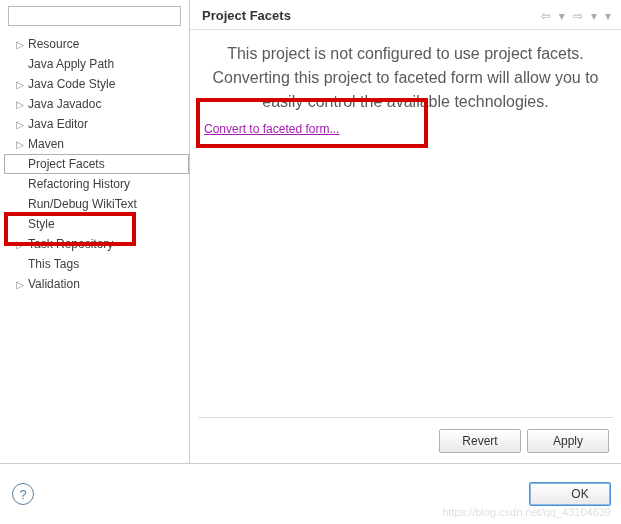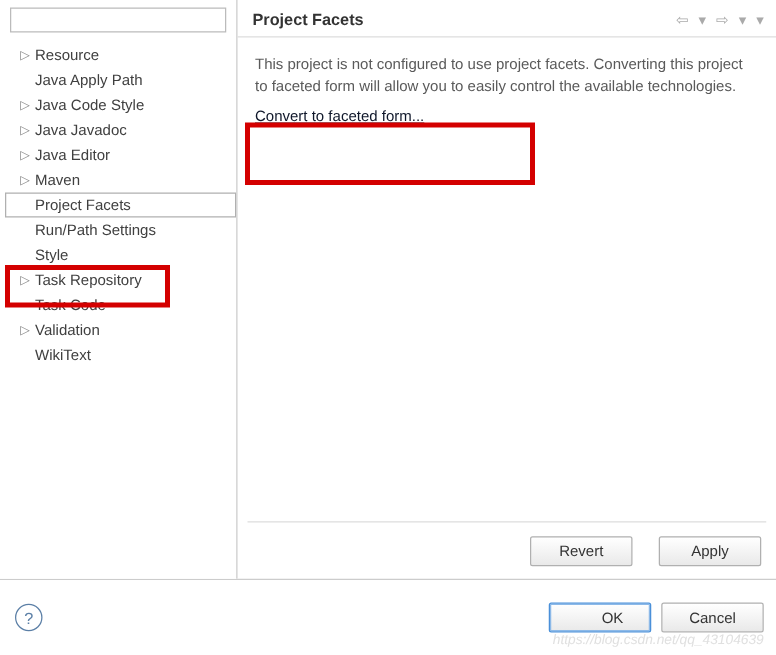--- a/index.html
+++ b/index.html
@@ -97,26 +97,26 @@
     color: #aaa;
     font-size: 12px;
   }
   .nav-icons span { cursor: pointer; padding: 0 2px; }
   .main-body {
     padding: 12px 14px;
     color: #5a5a5a;
     line-height: 1.5;
     position: relative;
   }
-  .desc { font-size: 12px; }
+  .desc { font-size: 16px; text-align: center; }
   .link-row {
     margin-top: 6px;
   }
   .link {
-    color: #0f172a;
+    color: #a21caf;
     text-decoration: underline;
     cursor: pointer;
     font-size: 12px;
     text-align: right;
   }
   .highlight-box-2 {
     position: absolute;
     left: 6px;
     top: 68px;
     width: 232px;
@@ -128,21 +128,21 @@
   .main-footer {
     position: absolute;
     bottom: 0;
     right: 8px;
     left: 8px;
     height: 46px;
     border-top: 1px solid #ddd;
     display: flex;
     justify-content: flex-end;
     align-items: center;
-    gap: 21px;
+    gap: 6px;
     padding-right: 4px;
   }
   .btn {
     min-width: 82px;
     height: 24px;
     border: 1px solid #b0b0b0;
     background: linear-gradient(#fff,#e9e9e9);
     font-size: 12px;
     cursor: pointer;
     color: #333;
@@ -170,21 +170,20 @@
     font-size: 13px;
     cursor: pointer;
   }
   .bottom-buttons { display: flex; gap: 8px; }
   .watermark {
     position: absolute;
     right: 10px; bottom: 6px;
     color: #e0e0e0;
     font-size: 11px;
     pointer-events: none;
-    font-style: italic;
   }
 </style>
 </head>
 <body>
 
 <div class="container">
 
   <div class="sidebar">
     <input class="filter-box" type="text" placeholder="" style="">
     <div class="tree" id="tree">
@@ -212,41 +211,41 @@
         <div class="tree-item">
           <span class="arrow">▷</span>
           <span>Maven</span>
         </div>
         <div class="tree-item no-arrow selected">
           <span class="arrow">▷</span>
           <span>Project Facets</span>
         </div>
         <div class="tree-item no-arrow">
           <span class="arrow">▷</span>
-          <span>Run/Path Settings</span>
+          <span>Refactoring History</span>
+        </div>
+        <div class="tree-item no-arrow">
+          <span class="arrow">▷</span>
+          <span>Run/Debug WikiText</span>
         </div>
         <div class="tree-item no-arrow">
           <span class="arrow">▷</span>
           <span>Style</span>
         </div>
         <div class="tree-item">
           <span class="arrow">▷</span>
           <span>Task Repository</span>
         </div>
         <div class="tree-item no-arrow">
           <span class="arrow">▷</span>
-          <span>Task Code</span>
+          <span>This Tags</span>
         </div>
         <div class="tree-item">
           <span class="arrow">▷</span>
           <span>Validation</span>
-        </div>
-        <div class="tree-item no-arrow">
-          <span class="arrow">▷</span>
-          <span>WikiText</span>
         </div>
       </div>
   </div>
 
   <div class="main">
     <div class="main-header">
       <div class="main-title">Project Facets</div>
       <div class="nav-icons">
         <span>⇦</span>
         <span>▾</span>
@@ -266,17 +265,16 @@
       <button class="btn">Revert</button>
       <button class="btn">Apply</button>
     </div>
   </div>
 </div>
 
 <div class="bottom-bar">
   <div class="help-icon">?</div>
   <div class="bottom-buttons">
     <button class="btn primary">OK</button>
-    <button class="btn">Cancel</button>
   </div>
 </div>
 
 <div class="watermark">https://blog.csdn.net/qq_43104639</div>
 
 </body></html>

